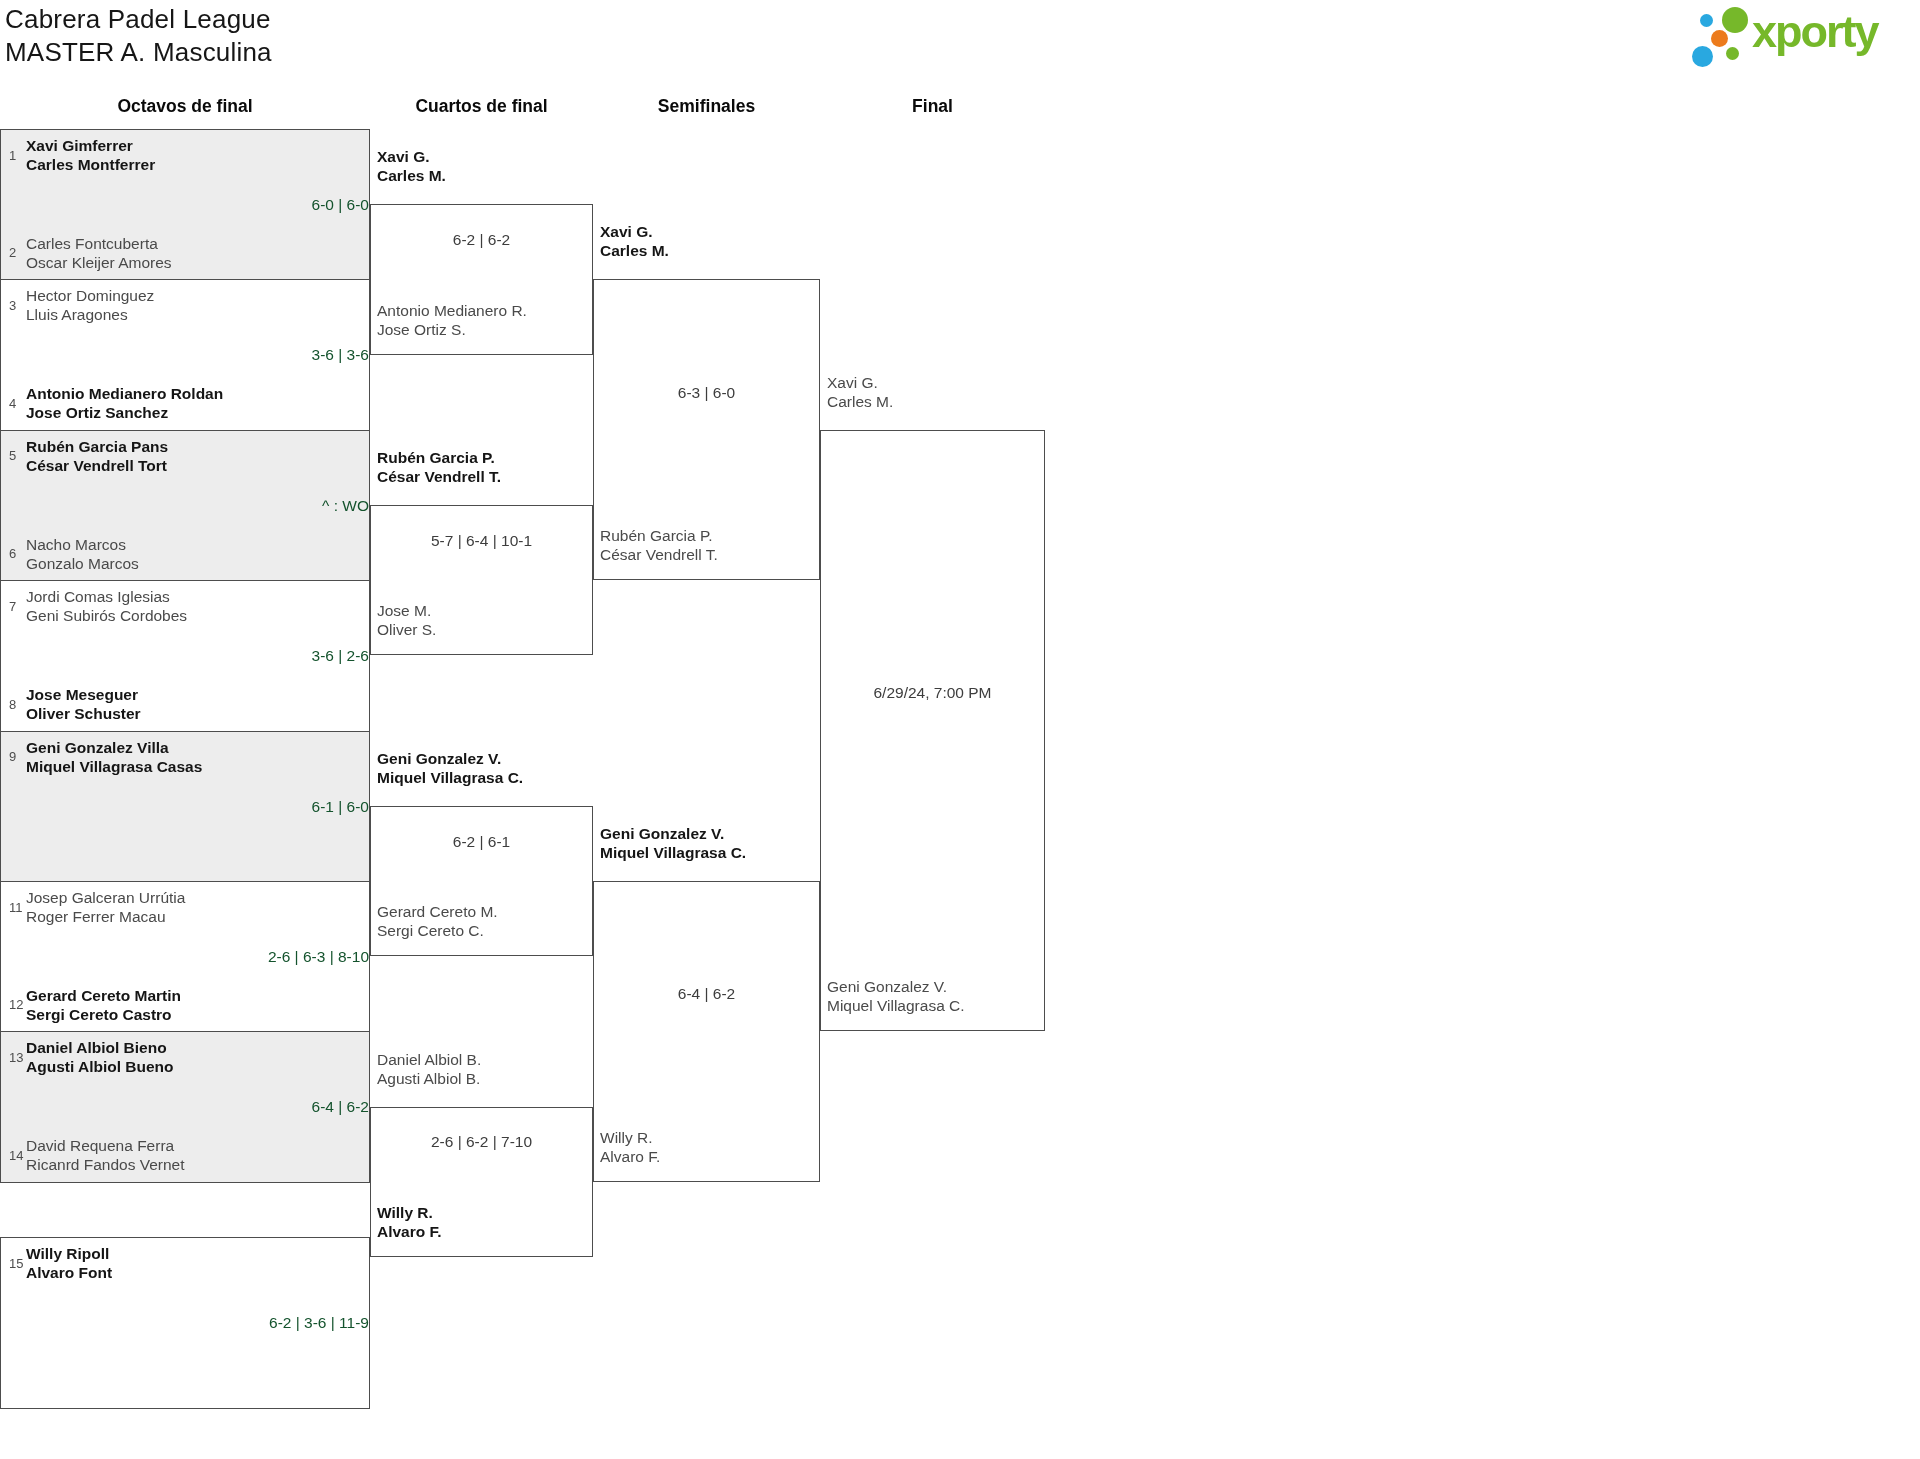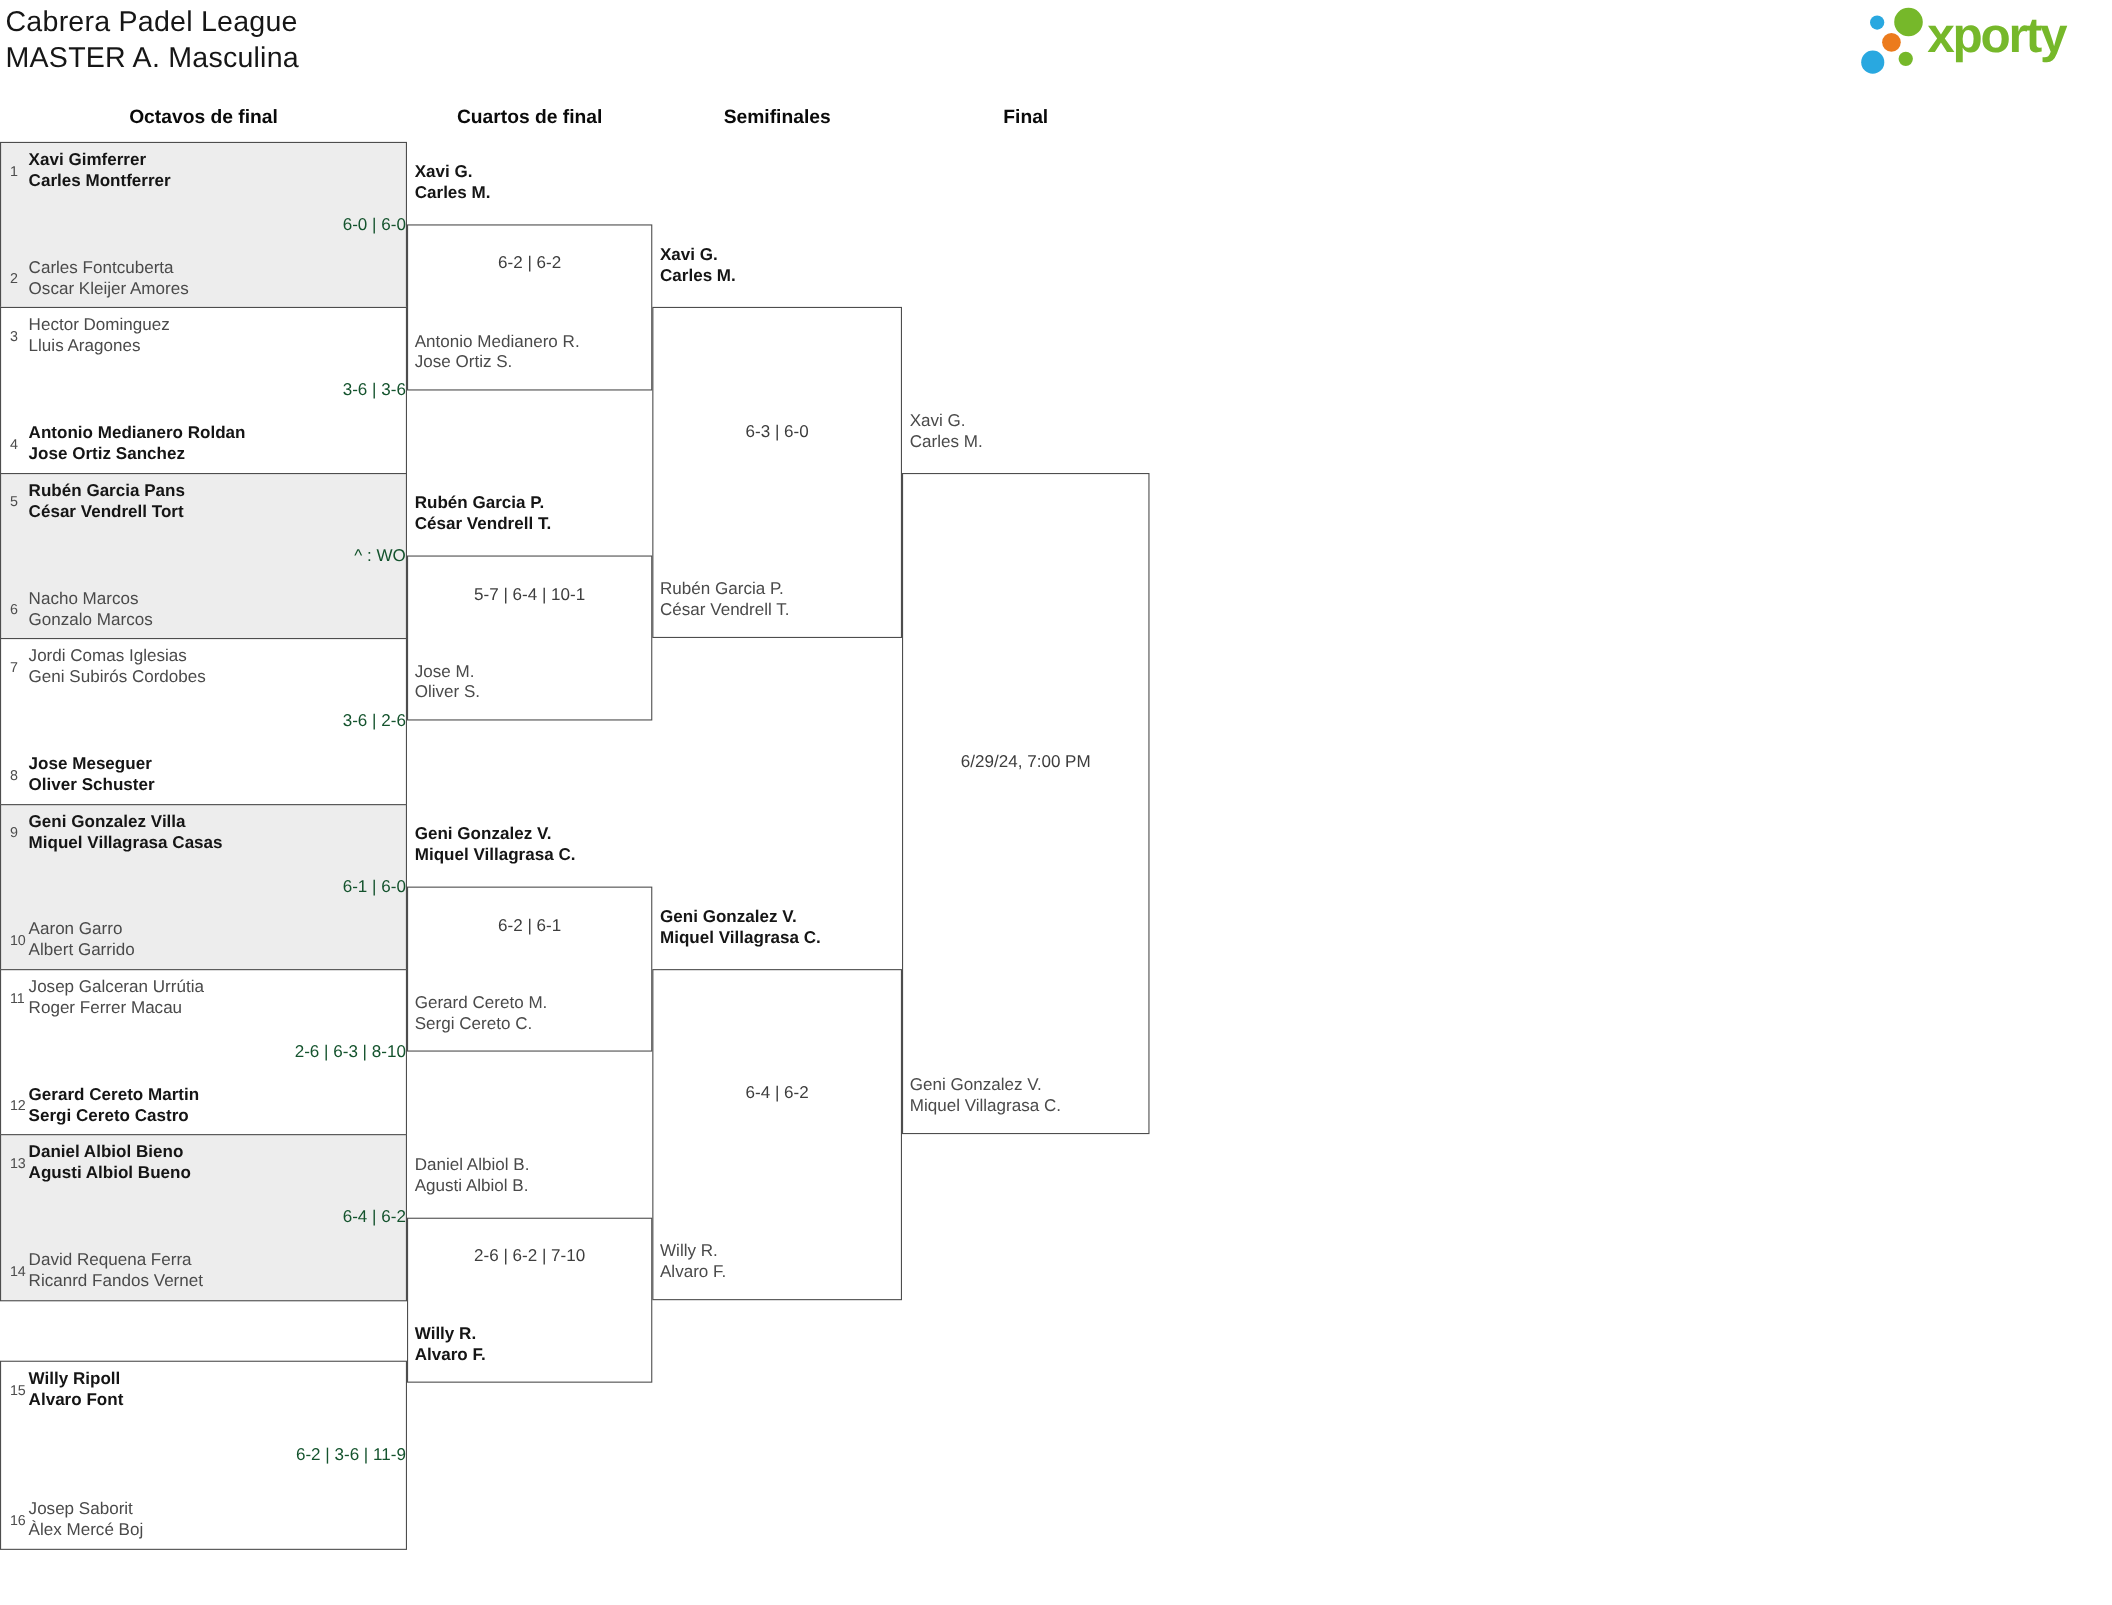--- a/index.html
+++ b/index.html
@@ -133,27 +133,20 @@
 
   <div class="box shaded" style="top:730.6px;height:151.9px">
     <div class="tm t">
       <div class="seed">9</div>
       <div class="nm win">
         <div>Geni Gonzalez Villa</div>
           <div>Miquel Villagrasa Casas</div>
       </div>
     </div>
     <div class="scr">6-1 | 6-0</div>
-    <div class="tm b">
-      <div class="seed">10</div>
-      <div class="nm">
-        <div>Aaron Garro</div>
-          <div>Albert Garrido</div>
-      </div>
-    </div>
   </div>
 
   <div class="box" style="top:881px;height:151.9px">
     <div class="tm t">
       <div class="seed">11</div>
       <div class="nm">
         <div>Josep Galceran Urrútia</div>
           <div>Roger Ferrer Macau</div>
       </div>
     </div>
@@ -187,27 +180,20 @@
 
   <div class="box" style="top:1237px;height:172px">
     <div class="tm t">
       <div class="seed">15</div>
       <div class="nm win">
         <div>Willy Ripoll</div>
           <div>Alvaro Font</div>
       </div>
     </div>
     <div class="scr">6-2 | 3-6 | 11-9</div>
-    <div class="tm b">
-      <div class="seed">16</div>
-      <div class="nm">
-        <div>Josep Saborit</div>
-          <div>Àlex Mercé Boj</div>
-      </div>
-    </div>
   </div>
 
   <div class="rbox" style="left:370px;top:204.2px;width:223px;height:150.4px"></div>
   <div class="lbl win" style="left:377px;top:147px">
     <div>Xavi G.</div>
       <div>Carles M.</div>
   </div>
   <div class="rscr" style="left:370px;top:231px;width:223px">6-2 | 6-2</div>
   <div class="lbl" style="left:377px;top:301px">
     <div>Antonio Medianero R.</div>

